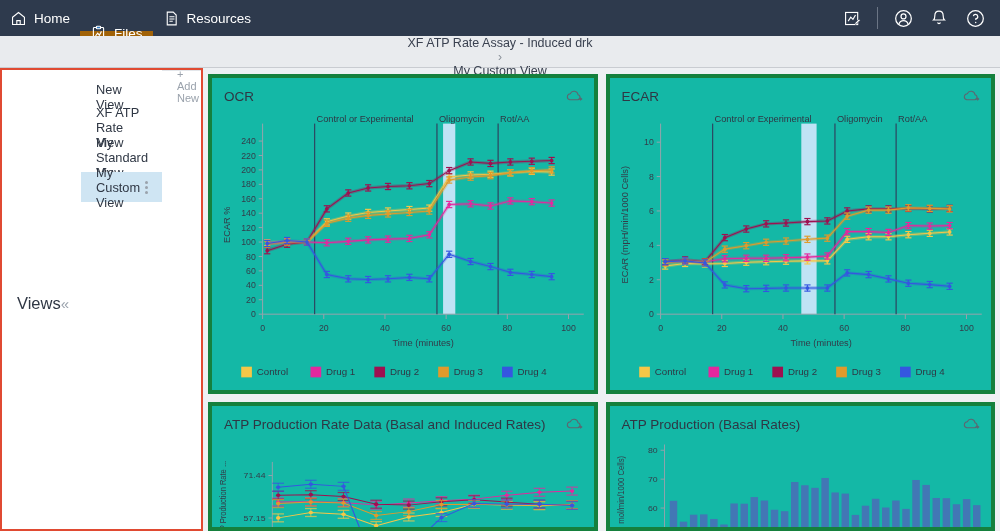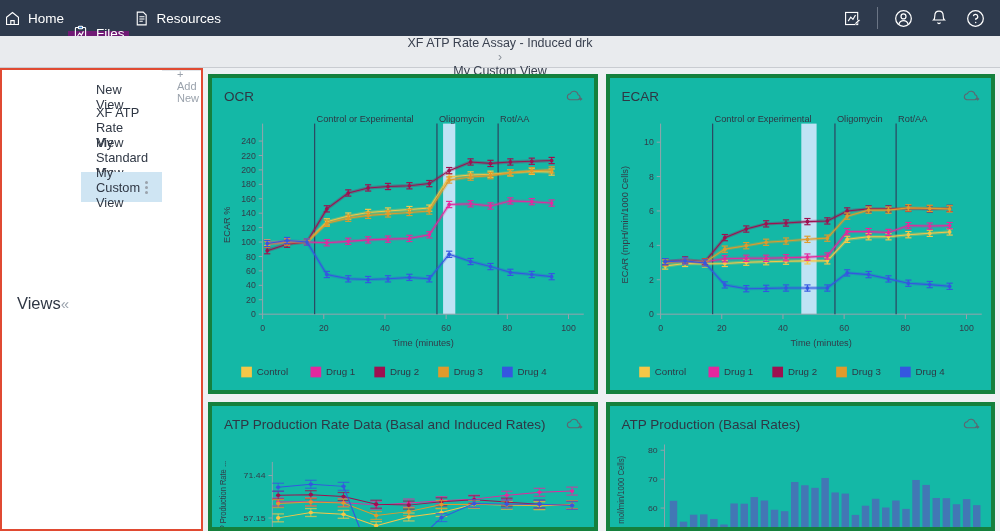--- a/index.html
+++ b/index.html
@@ -9,24 +9,24 @@
     background: #ffffff; overflow: hidden;
   }
 
   
   .topnav {
     height: 36px; background: #2e3a4d; display: flex; align-items: stretch;
     position: relative;
   }
   .nav-tab {
     display: flex; align-items: center; gap: 7px;
-    padding: 0 4px; color: #ffffff; font-size: 13.5px;
+    padding: 0 10px; color: #ffffff; font-size: 13.5px;
     cursor: pointer; user-select: none;
   }
-  .nav-tab.active { background: #701a75; margin-top: 31px; }
+  .nav-tab.active { background: #a16207; margin-top: 31px; }
   .nav-tab svg { display: block; }
   .nav-right {
     margin-left: auto; display: flex; align-items: center; gap: 2px;
     padding-right: 8px;
   }
   .nav-icon {
     width: 34px; height: 36px; display: flex; align-items: center;
     justify-content: center; cursor: pointer;
   }
   .nav-divider { width: 1px; height: 22px; background: #6b7585; margin: 0 6px; }

